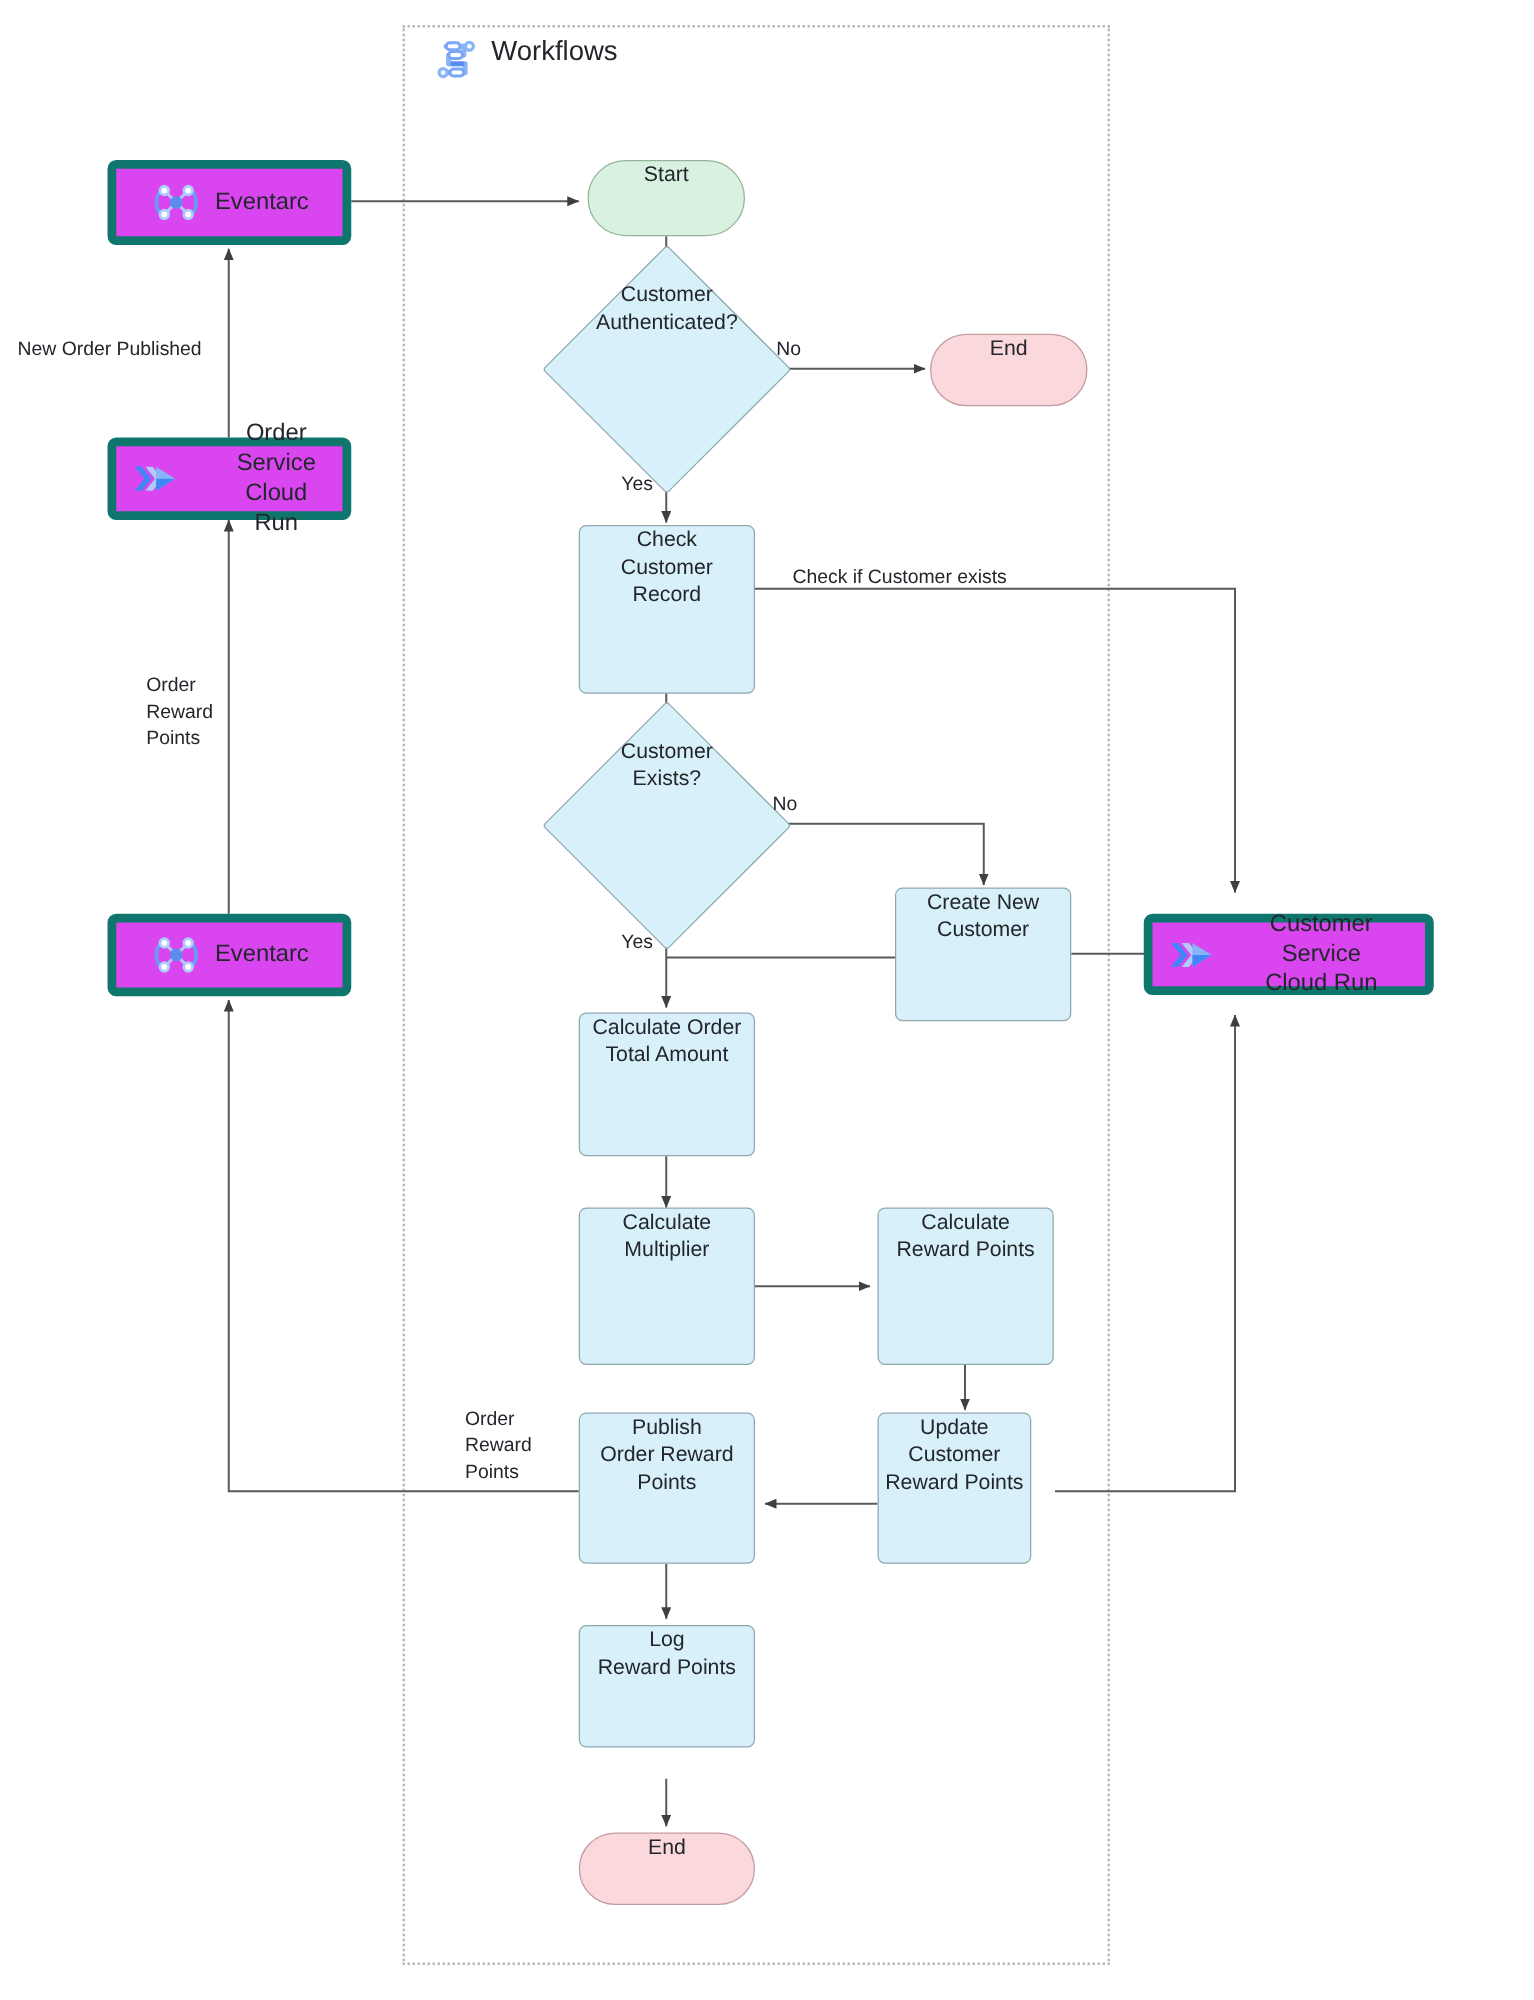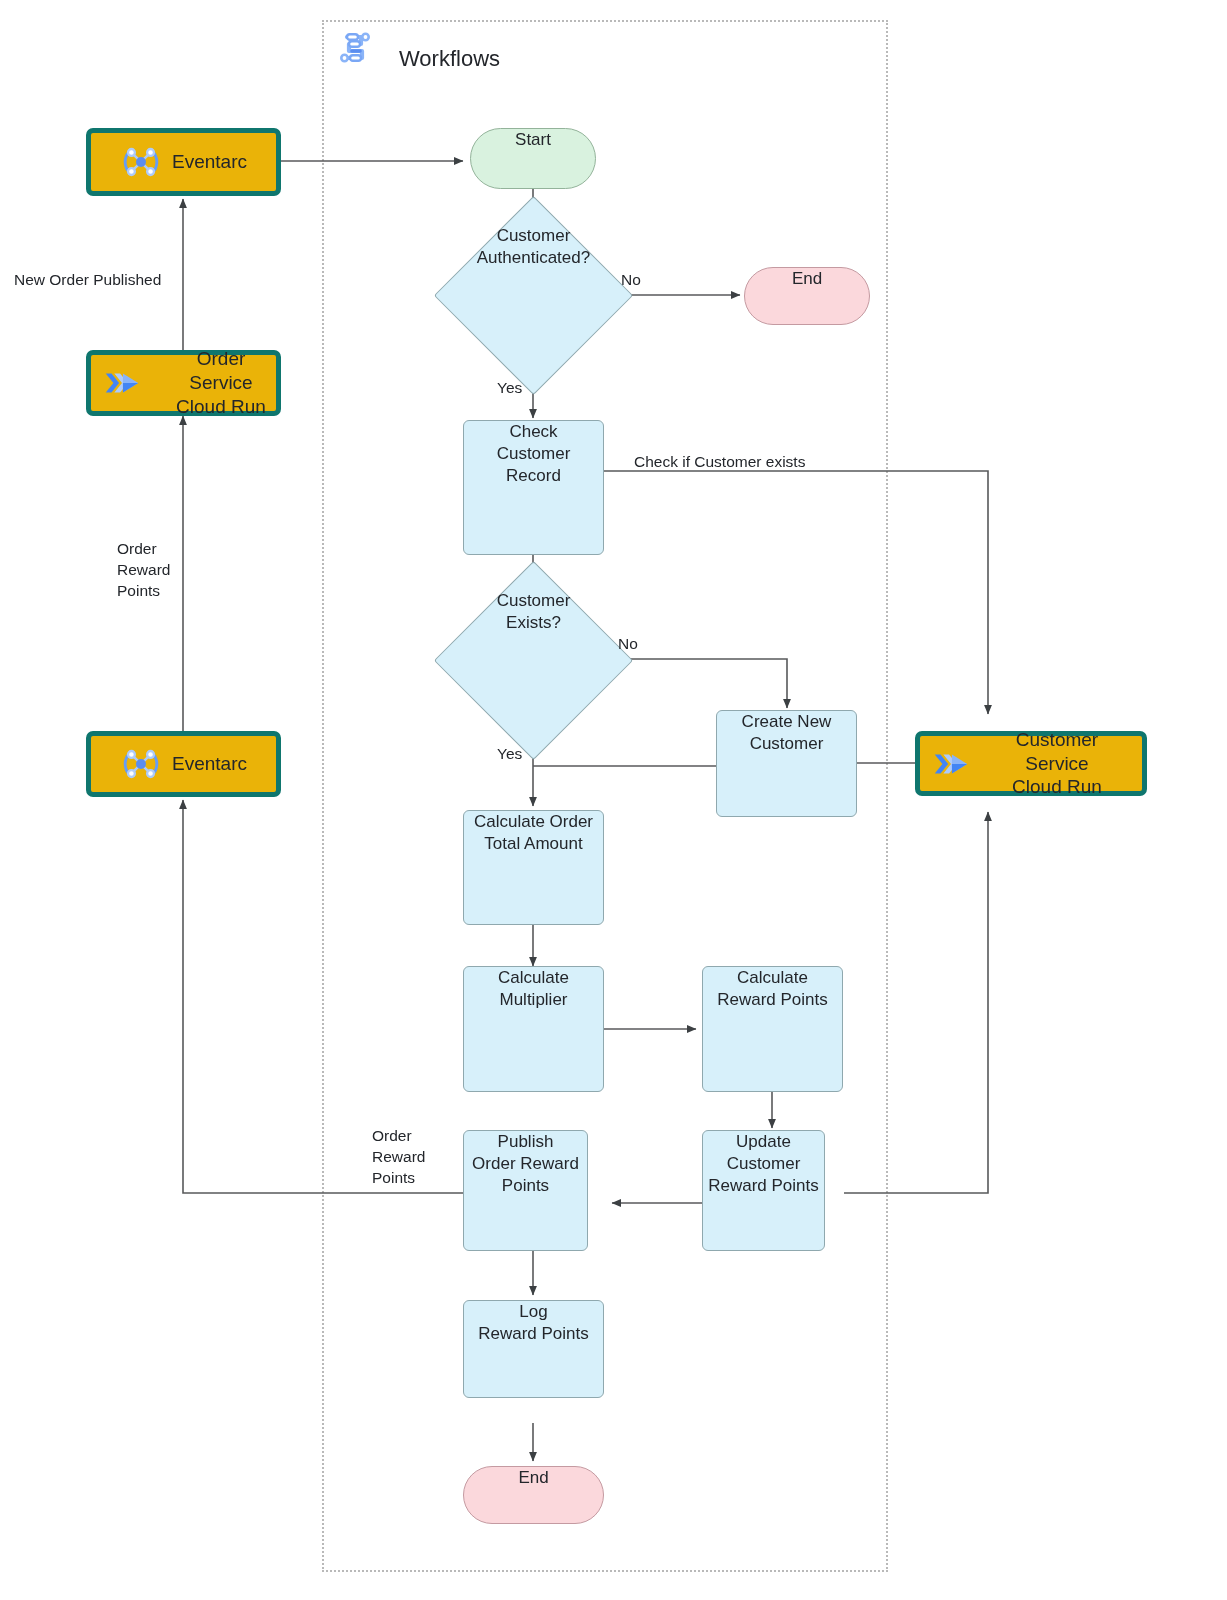--- a/index.html
+++ b/index.html
@@ -19,30 +19,30 @@
   .term.start{background:#d9f2df;border-color:#93b39a;}
   .term.end{background:#fbd8dc;border-color:#c49aa1;}
   
   .dec{font-size:17px;}
   .dec .dia{position:absolute;left:0;top:0;width:100%;height:100%;
             background:#d7f0fa;border:1px solid #8fa8ae;
             transform:rotate(45deg);box-sizing:border-box;border-radius:3px;}
   .dec .lbl{position:relative;z-index:2;}
 
   
-  .svccard{background:#eab308;border:5px solid #0f766e;border-radius:7px;
+  .svccard{background:#d946ef;border:7px solid #0f766e;border-radius:7px;
            display:flex;align-items:center;justify-content:center;gap:10px;
            font-size:19px;padding:0 10px;}
   .svccard .ico{flex:0 0 auto;width:42px;height:42px;display:block;}
   .svccard .lbl{white-space:pre-line;line-height:1.26;text-align:center;}
 
   
   #wf-group{position:absolute;left:322px;top:20px;width:566px;height:1552px;
             border:2px dotted #b9b9b9;box-sizing:border-box;background:transparent;}
-  #wf-title{position:absolute;left:335px;top:28px;display:flex;align-items:flex-end;gap:24px;}
+  #wf-title{position:absolute;left:345px;top:28px;display:flex;align-items:flex-start;gap:8px;}
   #wf-title .t{font-size:22px;color:#23262b;}
 
   
   .elabel{position:absolute;font-size:15.5px;color:#23262b;white-space:pre-line;
           line-height:1.35;background:transparent;}
   .elabel.l{text-align:left;}
 </style>
 </head>
 <body>
 
@@ -234,21 +234,21 @@
     <span class="lbl">Calculate
 Reward Points</span>
   </div>
 
   <div class="node proc" style="left:702px;top:1130px;width:123px;height:121px;">
     <span class="lbl">Update
 Customer
 Reward Points</span>
   </div>
 
-  <div class="node proc" style="left:463px;top:1130px;width:125px;height:121px;">
+  <div class="node proc" style="left:463px;top:1130px;width:141px;height:121px;">
     <span class="lbl">Publish
 Order Reward
 Points</span>
   </div>
 
   <div class="node proc" style="left:463px;top:1300px;width:141px;height:98px;">
     <span class="lbl">Log
 Reward Points</span>
   </div>
 

